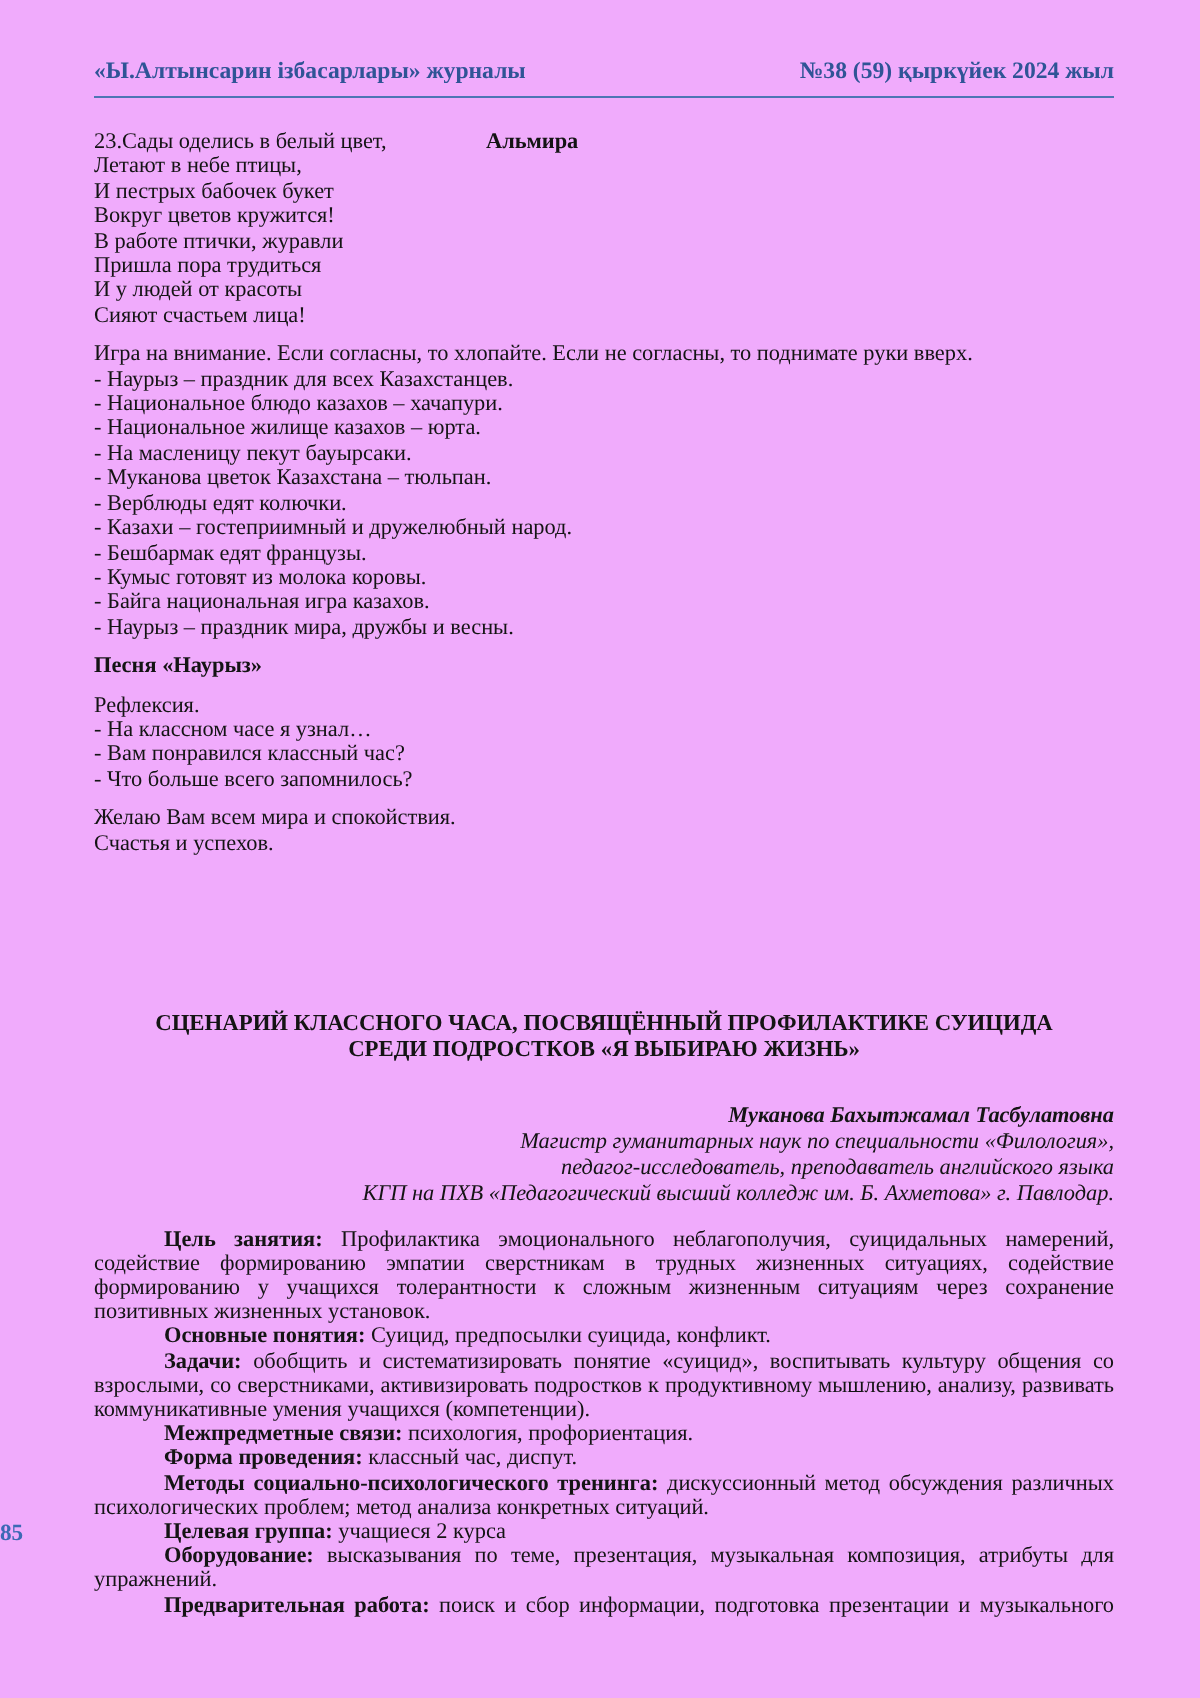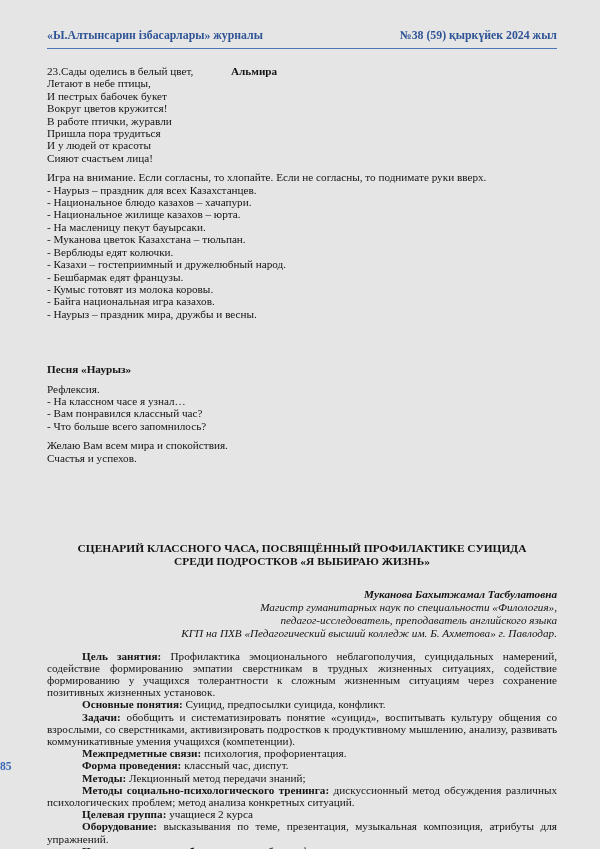--- a/index.html
+++ b/index.html
@@ -1,38 +1,38 @@
 <!DOCTYPE html>
 <html><head>
 <meta charset="utf-8">
 <style>
   html,body { margin:0; padding:0; background:#ffffff; }
   .page {
     position:relative;
     width:600px; height:849px;
-    background:#e5e5e5;
+    background:#f0abfc;
     box-sizing:border-box;
     padding:28px 43px 0 47px;
     font-family:"Liberation Serif","DejaVu Serif",serif;
     color:#141414;
     overflow:hidden;
   }
   
   .header {
     display:flex; justify-content:space-between; align-items:baseline;
     color:#2F5496; font-weight:bold; font-size:11.8px;
     padding-bottom:5px; border-bottom:1.4px solid #4d76b4;
   }
   
   .top { margin-top:16px; font-size:11.2px; line-height:12.4px; }
   .line { white-space:nowrap; }
   .gap  { height:7px; }
   .poem-first { position:relative; }
-  .poem-author { position:absolute; left:184px; top:0; font-weight:bold; }
-  .song-title { font-weight:bold;margin-top:36px; }
+  .poem-author { position:absolute; left:196px; top:0; font-weight:bold; }
+  .song-title { font-weight:bold; }
   .big-gap { height:78px; }
   
   .title-block { text-align:center; font-weight:bold; font-size:11.4px; line-height:13px; }
   .author-block { margin-top:20px; text-align:right; font-style:italic; font-size:11.2px; line-height:12.9px; }
   .author-name { font-weight:bold; }
   
   .paras { margin-top:10px; font-size:11.2px; line-height:12.2px; text-align:justify; }
   .para  { margin:0; text-indent:35px; }
   .plabel { font-weight:bold; }
   .ptext::before { content:" "; }
@@ -111,21 +111,20 @@
     <div>педагог-исследователь, преподаватель английского языка</div>
     <div>КГП на ПХВ «Педагогический высший колледж им.  Б. Ахметова» г.  Павлодар.</div>
   </div>
 
   <div class="paras">
     <p class="para"><span class="plabel">Цель занятия:</span><span class="ptext">Профилактика эмоционального неблагополучия, суицидальных намерений, содействие формированию эмпатии сверстникам в трудных жизненных ситуациях, содействие формированию у учащихся толерантности к сложным жизненным ситуациям через сохранение позитивных жизненных установок.</span></p>
     <p class="para"><span class="plabel">Основные понятия:</span><span class="ptext">Суицид, предпосылки суицида, конфликт.</span></p>
     <p class="para"><span class="plabel">Задачи:</span><span class="ptext">обобщить и систематизировать понятие «суицид», воспитывать культуру общения со взрослыми, со сверстниками, активизировать подростков к продуктивному мышлению, анализу, развивать коммуникативные умения учащихся (компетенции).</span></p>
     <p class="para"><span class="plabel">Межпредметные связи:</span><span class="ptext">психология, профориентация.</span></p>
     <p class="para"><span class="plabel">Форма проведения:</span><span class="ptext">классный час, диспут.</span></p>
-    <p class="para"><span class="plabel">Методы:</span><span class="ptext">Лекционный метод передачи знаний;</span></p>
     <p class="para"><span class="plabel">Методы социально-психологического тренинга:</span><span class="ptext">дискуссионный метод обсуждения различных психологических проблем; метод анализа конкретных ситуаций.</span></p>
     <p class="para"><span class="plabel">Целевая группа:</span><span class="ptext">учащиеся 2 курса</span></p>
     <p class="para"><span class="plabel">Оборудование:</span><span class="ptext">высказывания по теме, презентация, музыкальная композиция, атрибуты для упражнений.</span></p>
     <p class="para force-justify"><span class="plabel">Предварительная работа:</span><span class="ptext">поиск и сбор информации, подготовка презентации и музыкального</span></p>
   </div>
 
   <div class="footer">85</div>
 
 </div>
 

